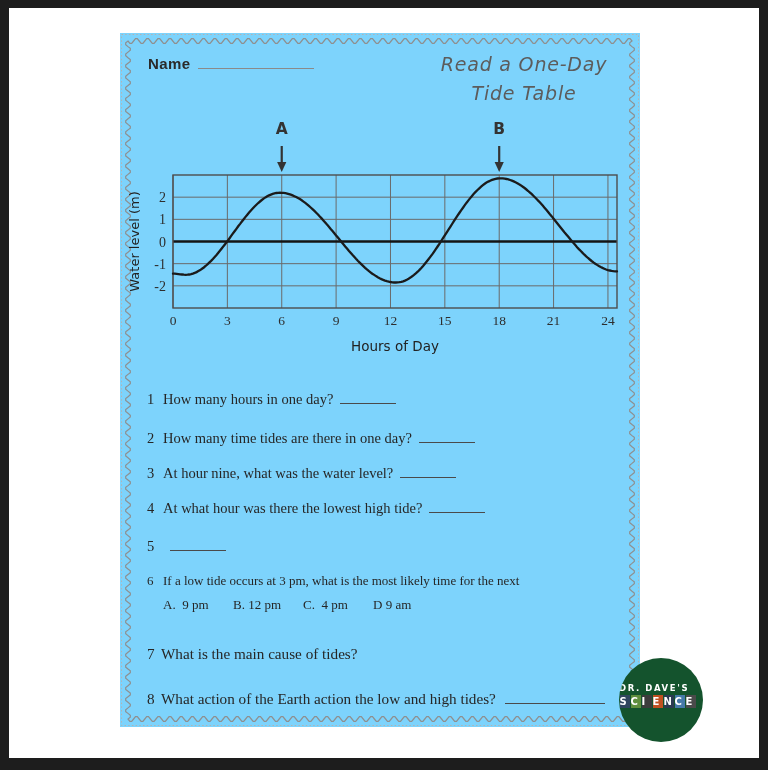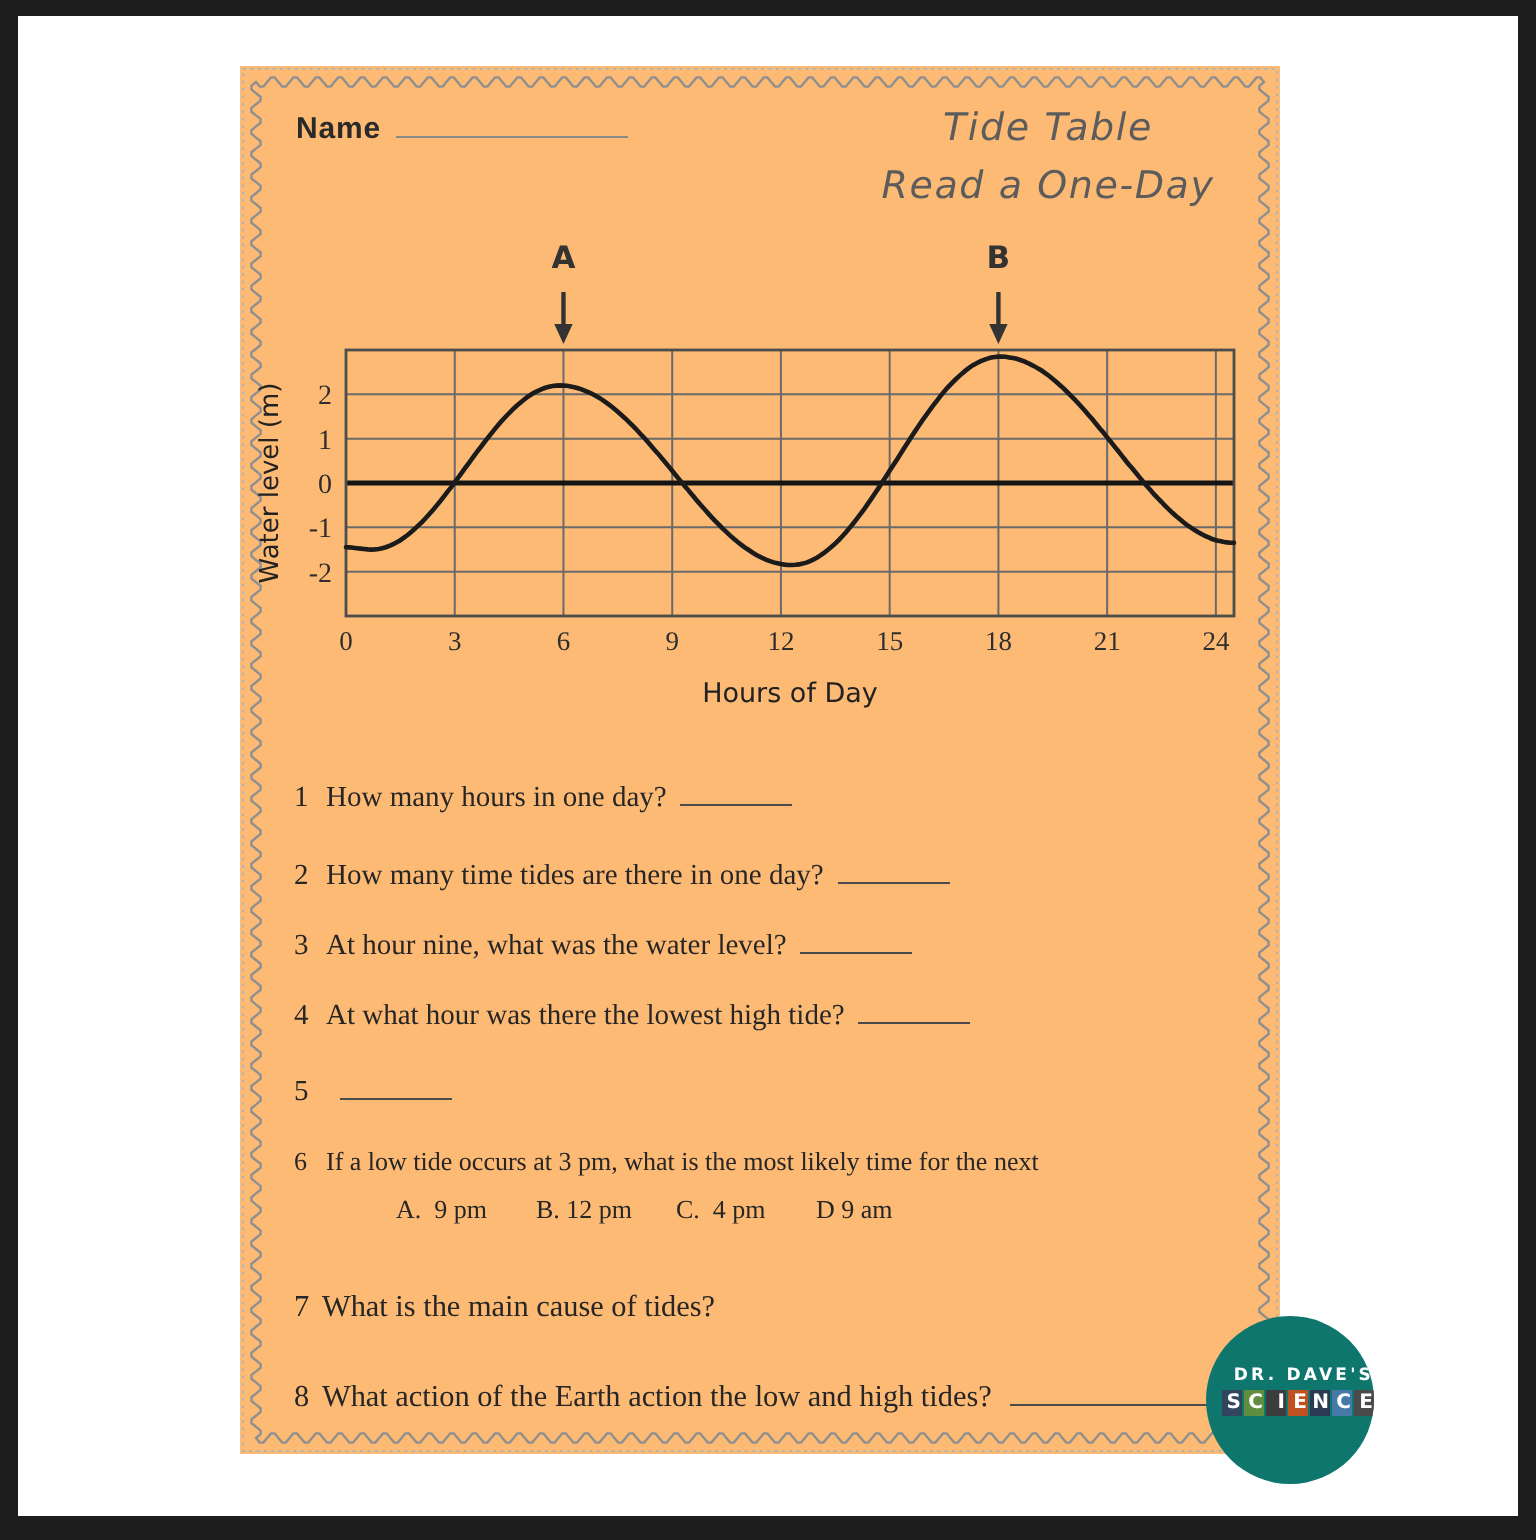--- a/index.html
+++ b/index.html
@@ -3,48 +3,48 @@
 <meta charset="utf-8">
 <style>
   html,body{margin:0;padding:0;width:768px;height:770px;background:#ffffff;overflow:hidden;}
   body{position:relative;font-family:"Liberation Sans", sans-serif;}
 
   
   .photo-frame{position:absolute;inset:0;border-style:solid;border-color:#1d1d1d;
     border-width:8px 9px 12px 9px;z-index:90;pointer-events:none;}
 
   
-  .worksheet{position:absolute;left:120px;top:33px;width:520px;height:694px;background:#fdba74;z-index:1;}
+  .worksheet{position:absolute;left:120px;top:33px;width:520px;height:694px;background:#7dd3fc;z-index:1;}
   .border-svg{position:absolute;left:0;top:0;}
 
   .name-row{position:absolute;left:28px;top:22px;font-weight:bold;font-size:15px;color:#2a2a2a;letter-spacing:.4px;}
   .name-line{display:inline-block;width:116px;border-bottom:1.6px solid #8a8a8a;height:13px;margin-left:8px;}
 
   .title{position:absolute;left:288px;top:17px;width:232px;text-align:center;
     font-family:"DejaVu Sans", sans-serif;font-style:italic;font-size:19px;color:#5c5c5c;
     letter-spacing:.8px;line-height:1.5;}
 
   .chart-wrap{position:absolute;left:5px;top:82px;width:502px;height:250px;}
 
   .q{position:absolute;left:27px;display:flex;align-items:flex-start;
      font-family:"Liberation Serif", serif;font-size:14.5px;color:#262626;}
   .q-small{font-size:13px;}
   .q-large{font-size:15.2px;}
   .qnum{width:9px;margin-right:7px;flex:none;}
   .q-large .qnum{margin-right:5px;}
   .qline{line-height:1.25;text-align:center;}
   .blank{display:inline-block;width:56px;border-bottom:1.2px solid #4a4a4a;height:11px;margin-left:7px;}
   .blank-long{width:100px;margin-left:9px;}
-  .opts{margin-top:8px;margin-left:35px;white-space:pre;}
+  .opts{margin-top:8px;white-space:pre;}
   .opt{display:inline-block;width:70px;white-space:pre;}
   .opt:last-child{width:auto;}
 
   
-  .logo{position:absolute;left:603px;top:658px;width:84px;height:84px;border-radius:50%;
-    background:#0f766e;z-index:60;text-align:right;overflow:hidden;}
+  .logo{position:absolute;left:619px;top:658px;width:84px;height:84px;border-radius:50%;
+    background:#14532d;z-index:60;text-align:left;overflow:hidden;}
   .logo-top{margin-top:25px;color:#ffffff;font-weight:bold;font-size:8.5px;letter-spacing:1.6px;
     font-family:"DejaVu Sans", sans-serif;}
   .logo-word{margin-top:2px;line-height:0;}
   .tile{display:inline-block;width:10px;height:13px;margin:0 .5px;color:#ffffff;
     font-weight:bold;font-size:10px;line-height:13px;font-family:"DejaVu Sans", sans-serif;
     vertical-align:top;}
 </style>
 </head>
 <body>
 
@@ -52,22 +52,22 @@
   <svg class="border-svg" id="border-svg" width="520" height="694" viewBox="0 0 520 694">
       <rect x="1.5" y="1.5" width="517" height="691" fill="none" stroke="#b3b3b3" stroke-width="1" stroke-dasharray="1.5 2.2"></rect>
       <path d="M8,8L9.9,10.3L11.7,10.3L13.6,8.0L15.5,5.7L17.3,5.7L19.2,8.0L21.1,10.3L22.9,10.3L24.8,8.0L26.7,5.7L28.5,5.7L30.4,8.0L32.3,10.3L34.1,10.3L36.0,8.0L37.9,5.7L39.7,5.7L41.6,8.0L43.5,10.3L45.3,10.3L47.2,8.0L49.1,5.7L50.9,5.7L52.8,8.0L54.7,10.3L56.5,10.3L58.4,8.0L60.3,5.7L62.1,5.7L64.0,8.0L65.9,10.3L67.7,10.3L69.6,8.0L71.5,5.7L73.3,5.7L75.2,8.0L77.1,10.3L78.9,10.3L80.8,8.0L82.7,5.7L84.5,5.7L86.4,8.0L88.3,10.3L90.1,10.3L92.0,8.0L93.9,5.7L95.7,5.7L97.6,8.0L99.5,10.3L101.3,10.3L103.2,8.0L105.1,5.7L106.9,5.7L108.8,8.0L110.7,10.3L112.5,10.3L114.4,8.0L116.3,5.7L118.1,5.7L120.0,8.0L121.9,10.3L123.7,10.3L125.6,8.0L127.5,5.7L129.3,5.7L131.2,8.0L133.1,10.3L134.9,10.3L136.8,8.0L138.7,5.7L140.5,5.7L142.4,8.0L144.3,10.3L146.1,10.3L148.0,8.0L149.9,5.7L151.7,5.7L153.6,8.0L155.5,10.3L157.3,10.3L159.2,8.0L161.1,5.7L162.9,5.7L164.8,8.0L166.7,10.3L168.5,10.3L170.4,8.0L172.3,5.7L174.1,5.7L176.0,8.0L177.9,10.3L179.7,10.3L181.6,8.0L183.5,5.7L185.3,5.7L187.2,8.0L189.1,10.3L190.9,10.3L192.8,8.0L194.7,5.7L196.5,5.7L198.4,8.0L200.3,10.3L202.1,10.3L204.0,8.0L205.9,5.7L207.7,5.7L209.6,8.0L211.5,10.3L213.3,10.3L215.2,8.0L217.1,5.7L218.9,5.7L220.8,8.0L222.7,10.3L224.5,10.3L226.4,8.0L228.3,5.7L230.1,5.7L232.0,8.0L233.9,10.3L235.7,10.3L237.6,8.0L239.5,5.7L241.3,5.7L243.2,8.0L245.1,10.3L246.9,10.3L248.8,8.0L250.7,5.7L252.5,5.7L254.4,8.0L256.3,10.3L258.1,10.3L260.0,8.0L261.9,5.7L263.7,5.7L265.6,8.0L267.5,10.3L269.3,10.3L271.2,8.0L273.1,5.7L274.9,5.7L276.8,8.0L278.7,10.3L280.5,10.3L282.4,8.0L284.3,5.7L286.1,5.7L288.0,8.0L289.9,10.3L291.7,10.3L293.6,8.0L295.5,5.7L297.3,5.7L299.2,8.0L301.1,10.3L302.9,10.3L304.8,8.0L306.7,5.7L308.5,5.7L310.4,8.0L312.3,10.3L314.1,10.3L316.0,8.0L317.9,5.7L319.7,5.7L321.6,8.0L323.5,10.3L325.3,10.3L327.2,8.0L329.1,5.7L330.9,5.7L332.8,8.0L334.7,10.3L336.5,10.3L338.4,8.0L340.3,5.7L342.1,5.7L344.0,8.0L345.9,10.3L347.7,10.3L349.6,8.0L351.5,5.7L353.3,5.7L355.2,8.0L357.1,10.3L358.9,10.3L360.8,8.0L362.7,5.7L364.5,5.7L366.4,8.0L368.3,10.3L370.1,10.3L372.0,8.0L373.9,5.7L375.7,5.7L377.6,8.0L379.5,10.3L381.3,10.3L383.2,8.0L385.1,5.7L386.9,5.7L388.8,8.0L390.7,10.3L392.5,10.3L394.4,8.0L396.3,5.7L398.1,5.7L400.0,8.0L401.9,10.3L403.7,10.3L405.6,8.0L407.5,5.7L409.3,5.7L411.2,8.0L413.1,10.3L414.9,10.3L416.8,8.0L418.7,5.7L420.5,5.7L422.4,8.0L424.3,10.3L426.1,10.3L428.0,8.0L429.9,5.7L431.7,5.7L433.6,8.0L435.5,10.3L437.3,10.3L439.2,8.0L441.1,5.7L442.9,5.7L444.8,8.0L446.7,10.3L448.5,10.3L450.4,8.0L452.3,5.7L454.1,5.7L456.0,8.0L457.9,10.3L459.7,10.3L461.6,8.0L463.5,5.7L465.3,5.7L467.2,8.0L469.1,10.3L470.9,10.3L472.8,8.0L474.7,5.7L476.5,5.7L478.4,8.0L480.3,10.3L482.1,10.3L484.0,8.0L485.9,5.7L487.7,5.7L489.6,8.0L491.5,10.3L493.3,10.3L495.2,8.0L497.1,5.7L498.9,5.7L500.8,8.0L502.7,10.3L504.5,10.3L506.4,8.0L508.3,5.7L510.1,5.7L512.0,8.0L509.7,9.9L509.7,11.7L512.0,13.6L514.3,15.4L514.3,17.3L512.0,19.1L509.7,21.0L509.7,22.8L512.0,24.7L514.3,26.5L514.3,28.4L512.0,30.2L509.7,32.1L509.7,33.9L512.0,35.8L514.3,37.6L514.3,39.5L512.0,41.3L509.7,43.2L509.7,45.0L512.0,46.9L514.3,48.8L514.3,50.6L512.0,52.5L509.7,54.3L509.7,56.2L512.0,58.0L514.3,59.9L514.3,61.7L512.0,63.6L509.7,65.4L509.7,67.3L512.0,69.1L514.3,71.0L514.3,72.8L512.0,74.7L509.7,76.5L509.7,78.4L512.0,80.2L514.3,82.1L514.3,84.0L512.0,85.8L509.7,87.7L509.7,89.5L512.0,91.4L514.3,93.2L514.3,95.1L512.0,96.9L509.7,98.8L509.7,100.6L512.0,102.5L514.3,104.3L514.3,106.2L512.0,108.0L509.7,109.9L509.7,111.7L512.0,113.6L514.3,115.4L514.3,117.3L512.0,119.1L509.7,121.0L509.7,122.9L512.0,124.7L514.3,126.6L514.3,128.4L512.0,130.3L509.7,132.1L509.7,134.0L512.0,135.8L514.3,137.7L514.3,139.5L512.0,141.4L509.7,143.2L509.7,145.1L512.0,146.9L514.3,148.8L514.3,150.6L512.0,152.5L509.7,154.3L509.7,156.2L512.0,158.0L514.3,159.9L514.3,161.8L512.0,163.6L509.7,165.5L509.7,167.3L512.0,169.2L514.3,171.0L514.3,172.9L512.0,174.7L509.7,176.6L509.7,178.4L512.0,180.3L514.3,182.1L514.3,184.0L512.0,185.8L509.7,187.7L509.7,189.5L512.0,191.4L514.3,193.2L514.3,195.1L512.0,197.0L509.7,198.8L509.7,200.7L512.0,202.5L514.3,204.4L514.3,206.2L512.0,208.1L509.7,209.9L509.7,211.8L512.0,213.6L514.3,215.5L514.3,217.3L512.0,219.2L509.7,221.0L509.7,222.9L512.0,224.7L514.3,226.6L514.3,228.4L512.0,230.3L509.7,232.1L509.7,234.0L512.0,235.9L514.3,237.7L514.3,239.6L512.0,241.4L509.7,243.3L509.7,245.1L512.0,247.0L514.3,248.8L514.3,250.7L512.0,252.5L509.7,254.4L509.7,256.2L512.0,258.1L514.3,259.9L514.3,261.8L512.0,263.6L509.7,265.5L509.7,267.3L512.0,269.2L514.3,271.0L514.3,272.9L512.0,274.8L509.7,276.6L509.7,278.5L512.0,280.3L514.3,282.2L514.3,284.0L512.0,285.9L509.7,287.7L509.7,289.6L512.0,291.4L514.3,293.3L514.3,295.1L512.0,297.0L509.7,298.8L509.7,300.7L512.0,302.5L514.3,304.4L514.3,306.2L512.0,308.1L509.7,310.0L509.7,311.8L512.0,313.7L514.3,315.5L514.3,317.4L512.0,319.2L509.7,321.1L509.7,322.9L512.0,324.8L514.3,326.6L514.3,328.5L512.0,330.3L509.7,332.2L509.7,334.0L512.0,335.9L514.3,337.7L514.3,339.6L512.0,341.4L509.7,343.3L509.7,345.1L512.0,347.0L514.3,348.9L514.3,350.7L512.0,352.6L509.7,354.4L509.7,356.3L512.0,358.1L514.3,360.0L514.3,361.8L512.0,363.7L509.7,365.5L509.7,367.4L512.0,369.2L514.3,371.1L514.3,372.9L512.0,374.8L509.7,376.6L509.7,378.5L512.0,380.3L514.3,382.2L514.3,384.0L512.0,385.9L509.7,387.8L509.7,389.6L512.0,391.5L514.3,393.3L514.3,395.2L512.0,397.0L509.7,398.9L509.7,400.7L512.0,402.6L514.3,404.4L514.3,406.3L512.0,408.1L509.7,410.0L509.7,411.8L512.0,413.7L514.3,415.5L514.3,417.4L512.0,419.2L509.7,421.1L509.7,423.0L512.0,424.8L514.3,426.7L514.3,428.5L512.0,430.4L509.7,432.2L509.7,434.1L512.0,435.9L514.3,437.8L514.3,439.6L512.0,441.5L509.7,443.3L509.7,445.2L512.0,447.0L514.3,448.9L514.3,450.7L512.0,452.6L509.7,454.4L509.7,456.3L512.0,458.1L514.3,460.0L514.3,461.9L512.0,463.7L509.7,465.6L509.7,467.4L512.0,469.3L514.3,471.1L514.3,473.0L512.0,474.8L509.7,476.7L509.7,478.5L512.0,480.4L514.3,482.2L514.3,484.1L512.0,485.9L509.7,487.8L509.7,489.6L512.0,491.5L514.3,493.3L514.3,495.2L512.0,497.0L509.7,498.9L509.7,500.8L512.0,502.6L514.3,504.5L514.3,506.3L512.0,508.2L509.7,510.0L509.7,511.9L512.0,513.7L514.3,515.6L514.3,517.4L512.0,519.3L509.7,521.1L509.7,523.0L512.0,524.8L514.3,526.7L514.3,528.5L512.0,530.4L509.7,532.2L509.7,534.1L512.0,536.0L514.3,537.8L514.3,539.7L512.0,541.5L509.7,543.4L509.7,545.2L512.0,547.1L514.3,548.9L514.3,550.8L512.0,552.6L509.7,554.5L509.7,556.3L512.0,558.2L514.3,560.0L514.3,561.9L512.0,563.7L509.7,565.6L509.7,567.4L512.0,569.3L514.3,571.1L514.3,573.0L512.0,574.9L509.7,576.7L509.7,578.6L512.0,580.4L514.3,582.3L514.3,584.1L512.0,586.0L509.7,587.8L509.7,589.7L512.0,591.5L514.3,593.4L514.3,595.2L512.0,597.1L509.7,598.9L509.7,600.8L512.0,602.6L514.3,604.5L514.3,606.3L512.0,608.2L509.7,610.0L509.7,611.9L512.0,613.8L514.3,615.6L514.3,617.5L512.0,619.3L509.7,621.2L509.7,623.0L512.0,624.9L514.3,626.7L514.3,628.6L512.0,630.4L509.7,632.3L509.7,634.1L512.0,636.0L514.3,637.8L514.3,639.7L512.0,641.5L509.7,643.4L509.7,645.2L512.0,647.1L514.3,649.0L514.3,650.8L512.0,652.7L509.7,654.5L509.7,656.4L512.0,658.2L514.3,660.1L514.3,661.9L512.0,663.8L509.7,665.6L509.7,667.5L512.0,669.3L514.3,671.2L514.3,673.0L512.0,674.9L509.7,676.7L509.7,678.6L512.0,680.4L514.3,682.3L514.3,684.1L512.0,686.0L510.1,683.7L508.3,683.7L506.4,686.0L504.5,688.3L502.7,688.3L500.8,686.0L498.9,683.7L497.1,683.7L495.2,686.0L493.3,688.3L491.5,688.3L489.6,686.0L487.7,683.7L485.9,683.7L484.0,686.0L482.1,688.3L480.3,688.3L478.4,686.0L476.5,683.7L474.7,683.7L472.8,686.0L470.9,688.3L469.1,688.3L467.2,686.0L465.3,683.7L463.5,683.7L461.6,686.0L459.7,688.3L457.9,688.3L456.0,686.0L454.1,683.7L452.3,683.7L450.4,686.0L448.5,688.3L446.7,688.3L444.8,686.0L442.9,683.7L441.1,683.7L439.2,686.0L437.3,688.3L435.5,688.3L433.6,686.0L431.7,683.7L429.9,683.7L428.0,686.0L426.1,688.3L424.3,688.3L422.4,686.0L420.5,683.7L418.7,683.7L416.8,686.0L414.9,688.3L413.1,688.3L411.2,686.0L409.3,683.7L407.5,683.7L405.6,686.0L403.7,688.3L401.9,688.3L400.0,686.0L398.1,683.7L396.3,683.7L394.4,686.0L392.5,688.3L390.7,688.3L388.8,686.0L386.9,683.7L385.1,683.7L383.2,686.0L381.3,688.3L379.5,688.3L377.6,686.0L375.7,683.7L373.9,683.7L372.0,686.0L370.1,688.3L368.3,688.3L366.4,686.0L364.5,683.7L362.7,683.7L360.8,686.0L358.9,688.3L357.1,688.3L355.2,686.0L353.3,683.7L351.5,683.7L349.6,686.0L347.7,688.3L345.9,688.3L344.0,686.0L342.1,683.7L340.3,683.7L338.4,686.0L336.5,688.3L334.7,688.3L332.8,686.0L330.9,683.7L329.1,683.7L327.2,686.0L325.3,688.3L323.5,688.3L321.6,686.0L319.7,683.7L317.9,683.7L316.0,686.0L314.1,688.3L312.3,688.3L310.4,686.0L308.5,683.7L306.7,683.7L304.8,686.0L302.9,688.3L301.1,688.3L299.2,686.0L297.3,683.7L295.5,683.7L293.6,686.0L291.7,688.3L289.9,688.3L288.0,686.0L286.1,683.7L284.3,683.7L282.4,686.0L280.5,688.3L278.7,688.3L276.8,686.0L274.9,683.7L273.1,683.7L271.2,686.0L269.3,688.3L267.5,688.3L265.6,686.0L263.7,683.7L261.9,683.7L260.0,686.0L258.1,688.3L256.3,688.3L254.4,686.0L252.5,683.7L250.7,683.7L248.8,686.0L246.9,688.3L245.1,688.3L243.2,686.0L241.3,683.7L239.5,683.7L237.6,686.0L235.7,688.3L233.9,688.3L232.0,686.0L230.1,683.7L228.3,683.7L226.4,686.0L224.5,688.3L222.7,688.3L220.8,686.0L218.9,683.7L217.1,683.7L215.2,686.0L213.3,688.3L211.5,688.3L209.6,686.0L207.7,683.7L205.9,683.7L204.0,686.0L202.1,688.3L200.3,688.3L198.4,686.0L196.5,683.7L194.7,683.7L192.8,686.0L190.9,688.3L189.1,688.3L187.2,686.0L185.3,683.7L183.5,683.7L181.6,686.0L179.7,688.3L177.9,688.3L176.0,686.0L174.1,683.7L172.3,683.7L170.4,686.0L168.5,688.3L166.7,688.3L164.8,686.0L162.9,683.7L161.1,683.7L159.2,686.0L157.3,688.3L155.5,688.3L153.6,686.0L151.7,683.7L149.9,683.7L148.0,686.0L146.1,688.3L144.3,688.3L142.4,686.0L140.5,683.7L138.7,683.7L136.8,686.0L134.9,688.3L133.1,688.3L131.2,686.0L129.3,683.7L127.5,683.7L125.6,686.0L123.7,688.3L121.9,688.3L120.0,686.0L118.1,683.7L116.3,683.7L114.4,686.0L112.5,688.3L110.7,688.3L108.8,686.0L106.9,683.7L105.1,683.7L103.2,686.0L101.3,688.3L99.5,688.3L97.6,686.0L95.7,683.7L93.9,683.7L92.0,686.0L90.1,688.3L88.3,688.3L86.4,686.0L84.5,683.7L82.7,683.7L80.8,686.0L78.9,688.3L77.1,688.3L75.2,686.0L73.3,683.7L71.5,683.7L69.6,686.0L67.7,688.3L65.9,688.3L64.0,686.0L62.1,683.7L60.3,683.7L58.4,686.0L56.5,688.3L54.7,688.3L52.8,686.0L50.9,683.7L49.1,683.7L47.2,686.0L45.3,688.3L43.5,688.3L41.6,686.0L39.7,683.7L37.9,683.7L36.0,686.0L34.1,688.3L32.3,688.3L30.4,686.0L28.5,683.7L26.7,683.7L24.8,686.0L22.9,688.3L21.1,688.3L19.2,686.0L17.3,683.7L15.5,683.7L13.6,686.0L11.7,688.3L9.9,688.3L8.0,686.0L10.3,684.1L10.3,682.3L8.0,680.4L5.7,678.6L5.7,676.7L8.0,674.9L10.3,673.0L10.3,671.2L8.0,669.3L5.7,667.5L5.7,665.6L8.0,663.8L10.3,661.9L10.3,660.1L8.0,658.2L5.7,656.4L5.7,654.5L8.0,652.7L10.3,650.8L10.3,649.0L8.0,647.1L5.7,645.2L5.7,643.4L8.0,641.5L10.3,639.7L10.3,637.8L8.0,636.0L5.7,634.1L5.7,632.3L8.0,630.4L10.3,628.6L10.3,626.7L8.0,624.9L5.7,623.0L5.7,621.2L8.0,619.3L10.3,617.5L10.3,615.6L8.0,613.8L5.7,611.9L5.7,610.0L8.0,608.2L10.3,606.3L10.3,604.5L8.0,602.6L5.7,600.8L5.7,598.9L8.0,597.1L10.3,595.2L10.3,593.4L8.0,591.5L5.7,589.7L5.7,587.8L8.0,586.0L10.3,584.1L10.3,582.3L8.0,580.4L5.7,578.6L5.7,576.7L8.0,574.9L10.3,573.0L10.3,571.1L8.0,569.3L5.7,567.4L5.7,565.6L8.0,563.7L10.3,561.9L10.3,560.0L8.0,558.2L5.7,556.3L5.7,554.5L8.0,552.6L10.3,550.8L10.3,548.9L8.0,547.1L5.7,545.2L5.7,543.4L8.0,541.5L10.3,539.7L10.3,537.8L8.0,536.0L5.7,534.1L5.7,532.2L8.0,530.4L10.3,528.5L10.3,526.7L8.0,524.8L5.7,523.0L5.7,521.1L8.0,519.3L10.3,517.4L10.3,515.6L8.0,513.7L5.7,511.9L5.7,510.0L8.0,508.2L10.3,506.3L10.3,504.5L8.0,502.6L5.7,500.8L5.7,498.9L8.0,497.0L10.3,495.2L10.3,493.3L8.0,491.5L5.7,489.6L5.7,487.8L8.0,485.9L10.3,484.1L10.3,482.2L8.0,480.4L5.7,478.5L5.7,476.7L8.0,474.8L10.3,473.0L10.3,471.1L8.0,469.3L5.7,467.4L5.7,465.6L8.0,463.7L10.3,461.9L10.3,460.0L8.0,458.1L5.7,456.3L5.7,454.4L8.0,452.6L10.3,450.7L10.3,448.9L8.0,447.0L5.7,445.2L5.7,443.3L8.0,441.5L10.3,439.6L10.3,437.8L8.0,435.9L5.7,434.1L5.7,432.2L8.0,430.4L10.3,428.5L10.3,426.7L8.0,424.8L5.7,423.0L5.7,421.1L8.0,419.2L10.3,417.4L10.3,415.5L8.0,413.7L5.7,411.8L5.7,410.0L8.0,408.1L10.3,406.3L10.3,404.4L8.0,402.6L5.7,400.7L5.7,398.9L8.0,397.0L10.3,395.2L10.3,393.3L8.0,391.5L5.7,389.6L5.7,387.8L8.0,385.9L10.3,384.0L10.3,382.2L8.0,380.3L5.7,378.5L5.7,376.6L8.0,374.8L10.3,372.9L10.3,371.1L8.0,369.2L5.7,367.4L5.7,365.5L8.0,363.7L10.3,361.8L10.3,360.0L8.0,358.1L5.7,356.3L5.7,354.4L8.0,352.6L10.3,350.7L10.3,348.9L8.0,347.0L5.7,345.1L5.7,343.3L8.0,341.4L10.3,339.6L10.3,337.7L8.0,335.9L5.7,334.0L5.7,332.2L8.0,330.3L10.3,328.5L10.3,326.6L8.0,324.8L5.7,322.9L5.7,321.1L8.0,319.2L10.3,317.4L10.3,315.5L8.0,313.7L5.7,311.8L5.7,310.0L8.0,308.1L10.3,306.2L10.3,304.4L8.0,302.5L5.7,300.7L5.7,298.8L8.0,297.0L10.3,295.1L10.3,293.3L8.0,291.4L5.7,289.6L5.7,287.7L8.0,285.9L10.3,284.0L10.3,282.2L8.0,280.3L5.7,278.5L5.7,276.6L8.0,274.8L10.3,272.9L10.3,271.0L8.0,269.2L5.7,267.3L5.7,265.5L8.0,263.6L10.3,261.8L10.3,259.9L8.0,258.1L5.7,256.2L5.7,254.4L8.0,252.5L10.3,250.7L10.3,248.8L8.0,247.0L5.7,245.1L5.7,243.3L8.0,241.4L10.3,239.6L10.3,237.7L8.0,235.9L5.7,234.0L5.7,232.1L8.0,230.3L10.3,228.4L10.3,226.6L8.0,224.7L5.7,222.9L5.7,221.0L8.0,219.2L10.3,217.3L10.3,215.5L8.0,213.6L5.7,211.8L5.7,209.9L8.0,208.1L10.3,206.2L10.3,204.4L8.0,202.5L5.7,200.7L5.7,198.8L8.0,197.0L10.3,195.1L10.3,193.2L8.0,191.4L5.7,189.5L5.7,187.7L8.0,185.8L10.3,184.0L10.3,182.1L8.0,180.3L5.7,178.4L5.7,176.6L8.0,174.7L10.3,172.9L10.3,171.0L8.0,169.2L5.7,167.3L5.7,165.5L8.0,163.6L10.3,161.8L10.3,159.9L8.0,158.0L5.7,156.2L5.7,154.3L8.0,152.5L10.3,150.6L10.3,148.8L8.0,146.9L5.7,145.1L5.7,143.2L8.0,141.4L10.3,139.5L10.3,137.7L8.0,135.8L5.7,134.0L5.7,132.1L8.0,130.3L10.3,128.4L10.3,126.6L8.0,124.7L5.7,122.9L5.7,121.0L8.0,119.1L10.3,117.3L10.3,115.4L8.0,113.6L5.7,111.7L5.7,109.9L8.0,108.0L10.3,106.2L10.3,104.3L8.0,102.5L5.7,100.6L5.7,98.8L8.0,96.9L10.3,95.1L10.3,93.2L8.0,91.4L5.7,89.5L5.7,87.7L8.0,85.8L10.3,84.0L10.3,82.1L8.0,80.2L5.7,78.4L5.7,76.5L8.0,74.7L10.3,72.8L10.3,71.0L8.0,69.1L5.7,67.3L5.7,65.4L8.0,63.6L10.3,61.7L10.3,59.9L8.0,58.0L5.7,56.2L5.7,54.3L8.0,52.5L10.3,50.6L10.3,48.8L8.0,46.9L5.7,45.0L5.7,43.2L8.0,41.3L10.3,39.5L10.3,37.6L8.0,35.8L5.7,33.9L5.7,32.1L8.0,30.2L10.3,28.4L10.3,26.5L8.0,24.7L5.7,22.8L5.7,21.0L8.0,19.1L10.3,17.3L10.3,15.4L8.0,13.6L5.7,11.7L5.7,9.9L8.0,8.0Z" fill="none" stroke="#8f8f8f" stroke-width="1.2"></path>
     </svg>
 
   <div class="name-row">
     <span>Name</span><span class="name-line"></span>
   </div>
 
   <div class="title">
+    <div>Read a One-Day</div>
     <div>Tide Table</div>
-    <div>Read a One-Day</div>
   </div>
 
   <div class="chart-wrap">
     <svg id="chart-svg" width="502" height="250" viewBox="0 0 502 250">
         <g>
           <line x1="48" y1="60" x2="48" y2="193" stroke="#6a6a6a" stroke-width="1"></line>
           <line x1="102.36734693877551" y1="60" x2="102.36734693877551" y2="193" stroke="#6a6a6a" stroke-width="1"></line>
           <line x1="156.73469387755102" y1="60" x2="156.73469387755102" y2="193" stroke="#6a6a6a" stroke-width="1"></line>
           <line x1="211.10204081632654" y1="60" x2="211.10204081632654" y2="193" stroke="#6a6a6a" stroke-width="1"></line>
           <line x1="265.46938775510205" y1="60" x2="265.46938775510205" y2="193" stroke="#6a6a6a" stroke-width="1"></line>

